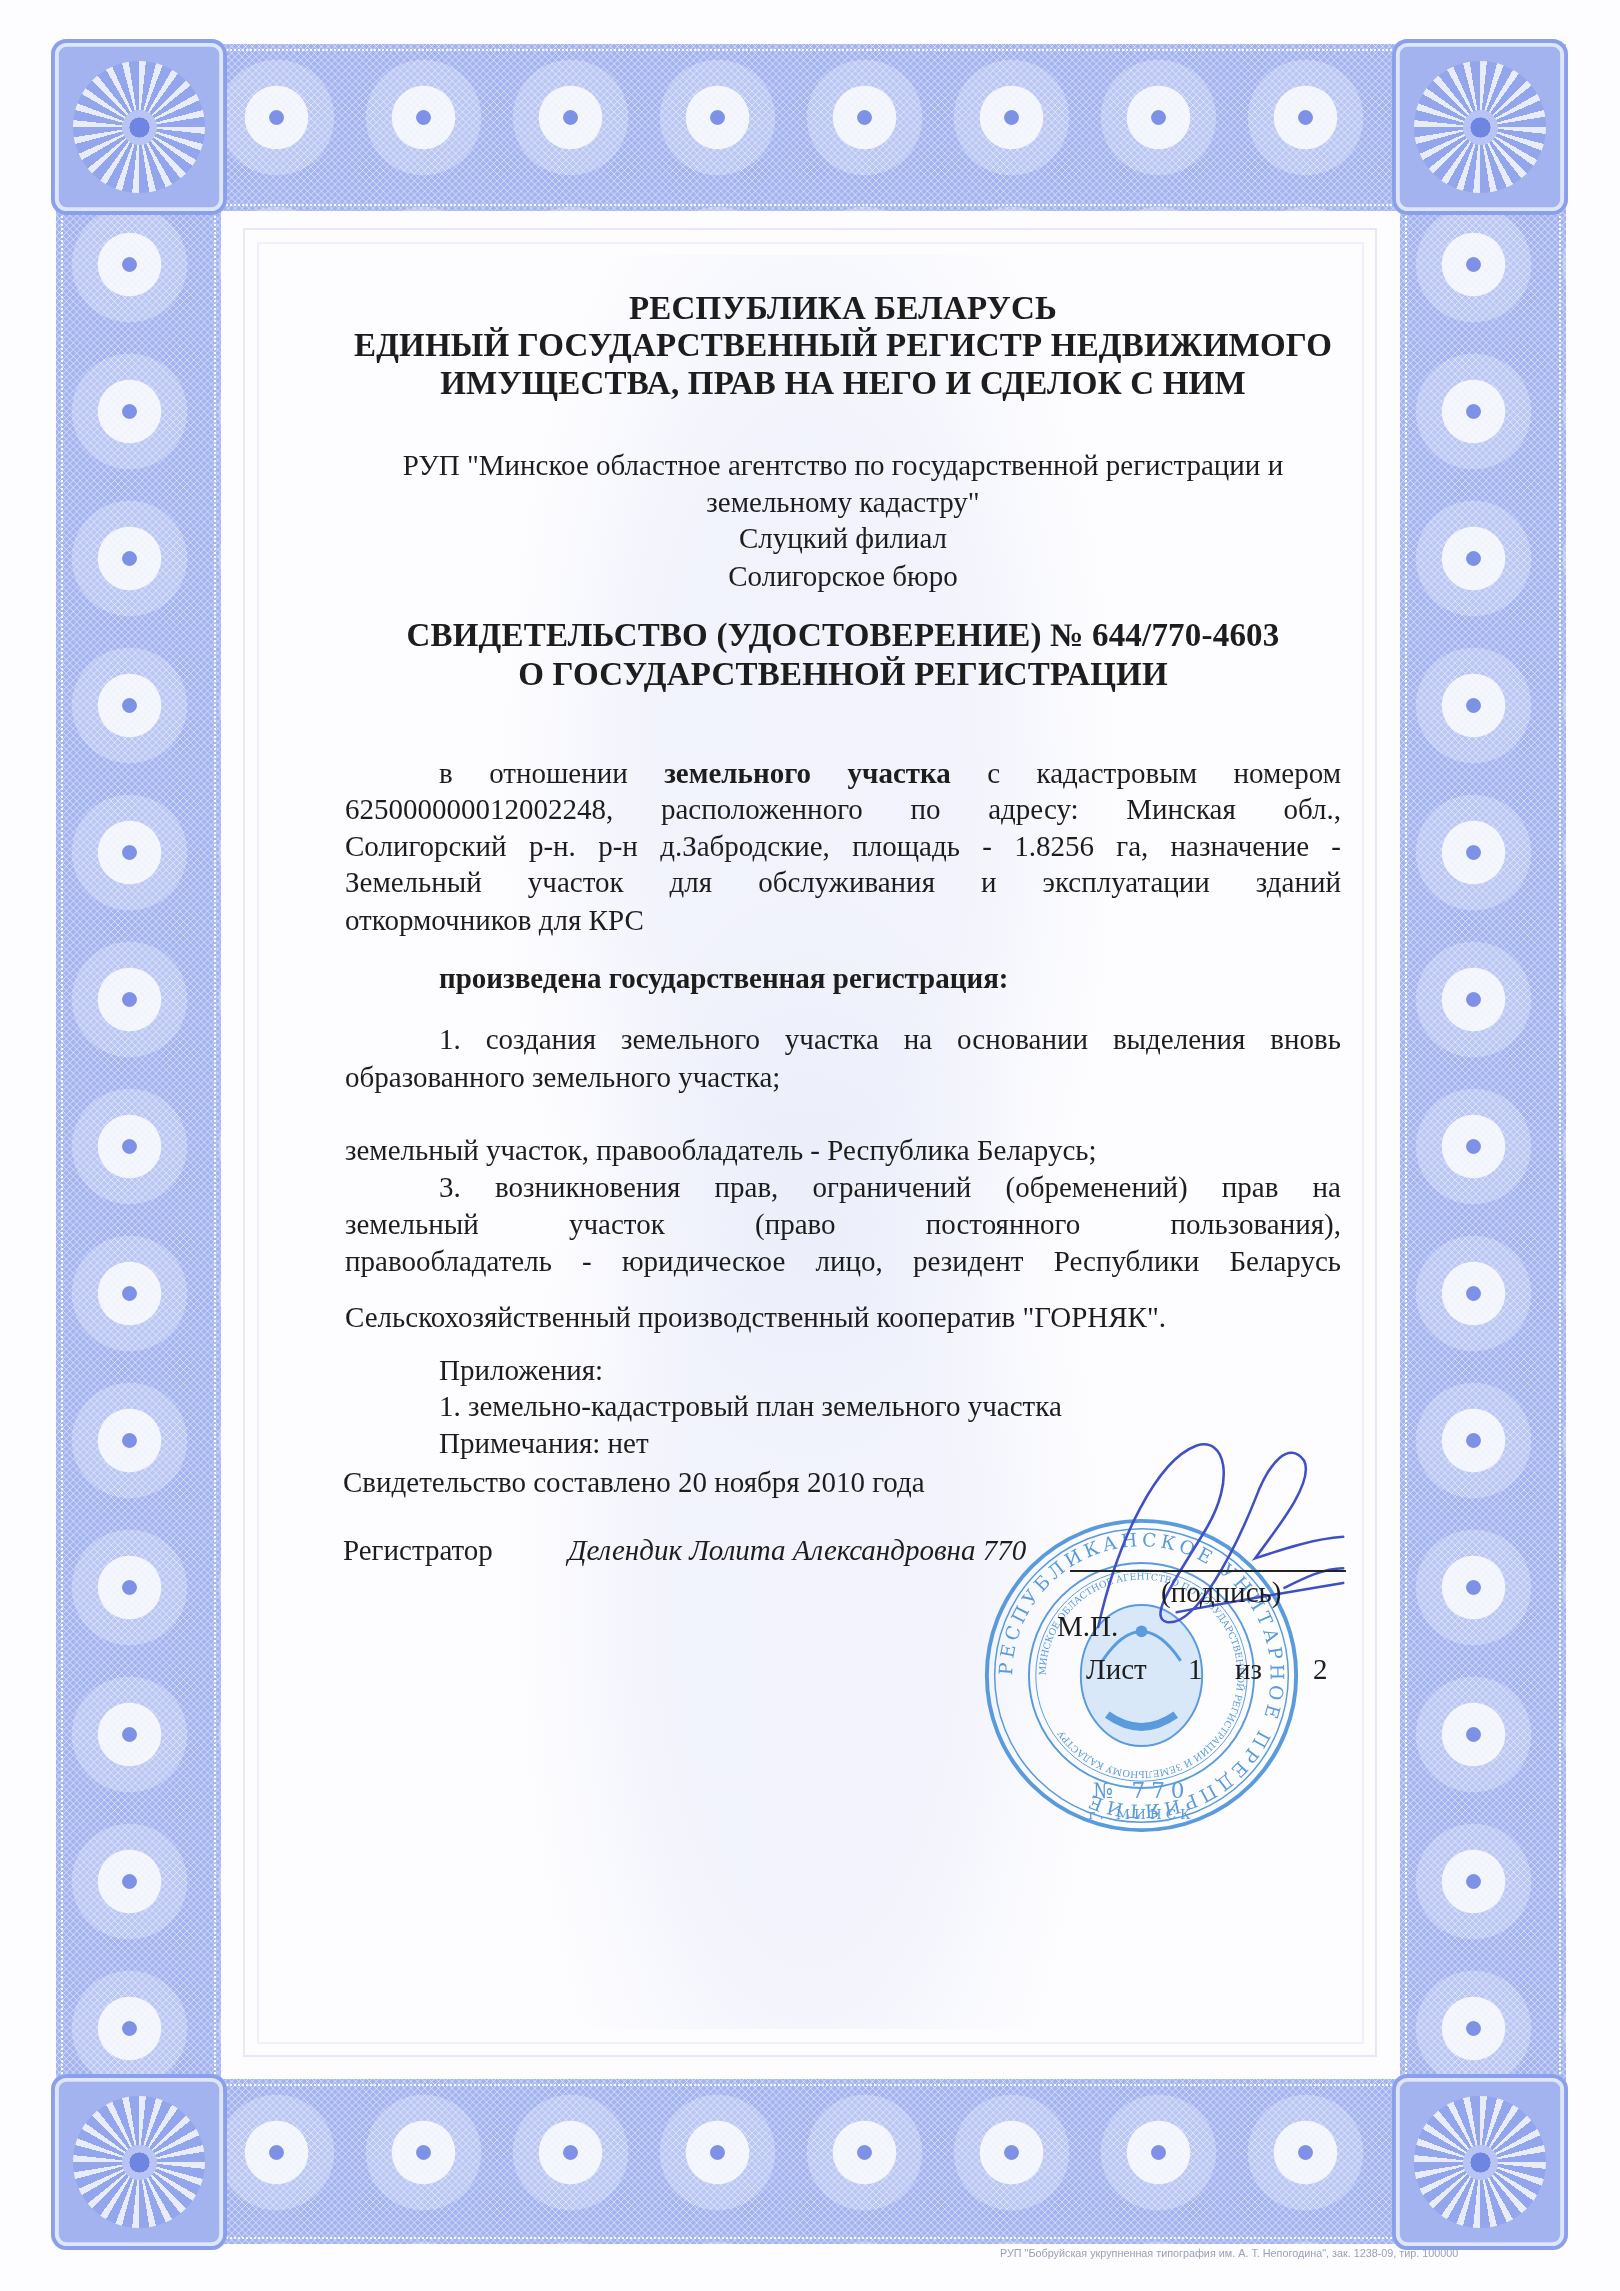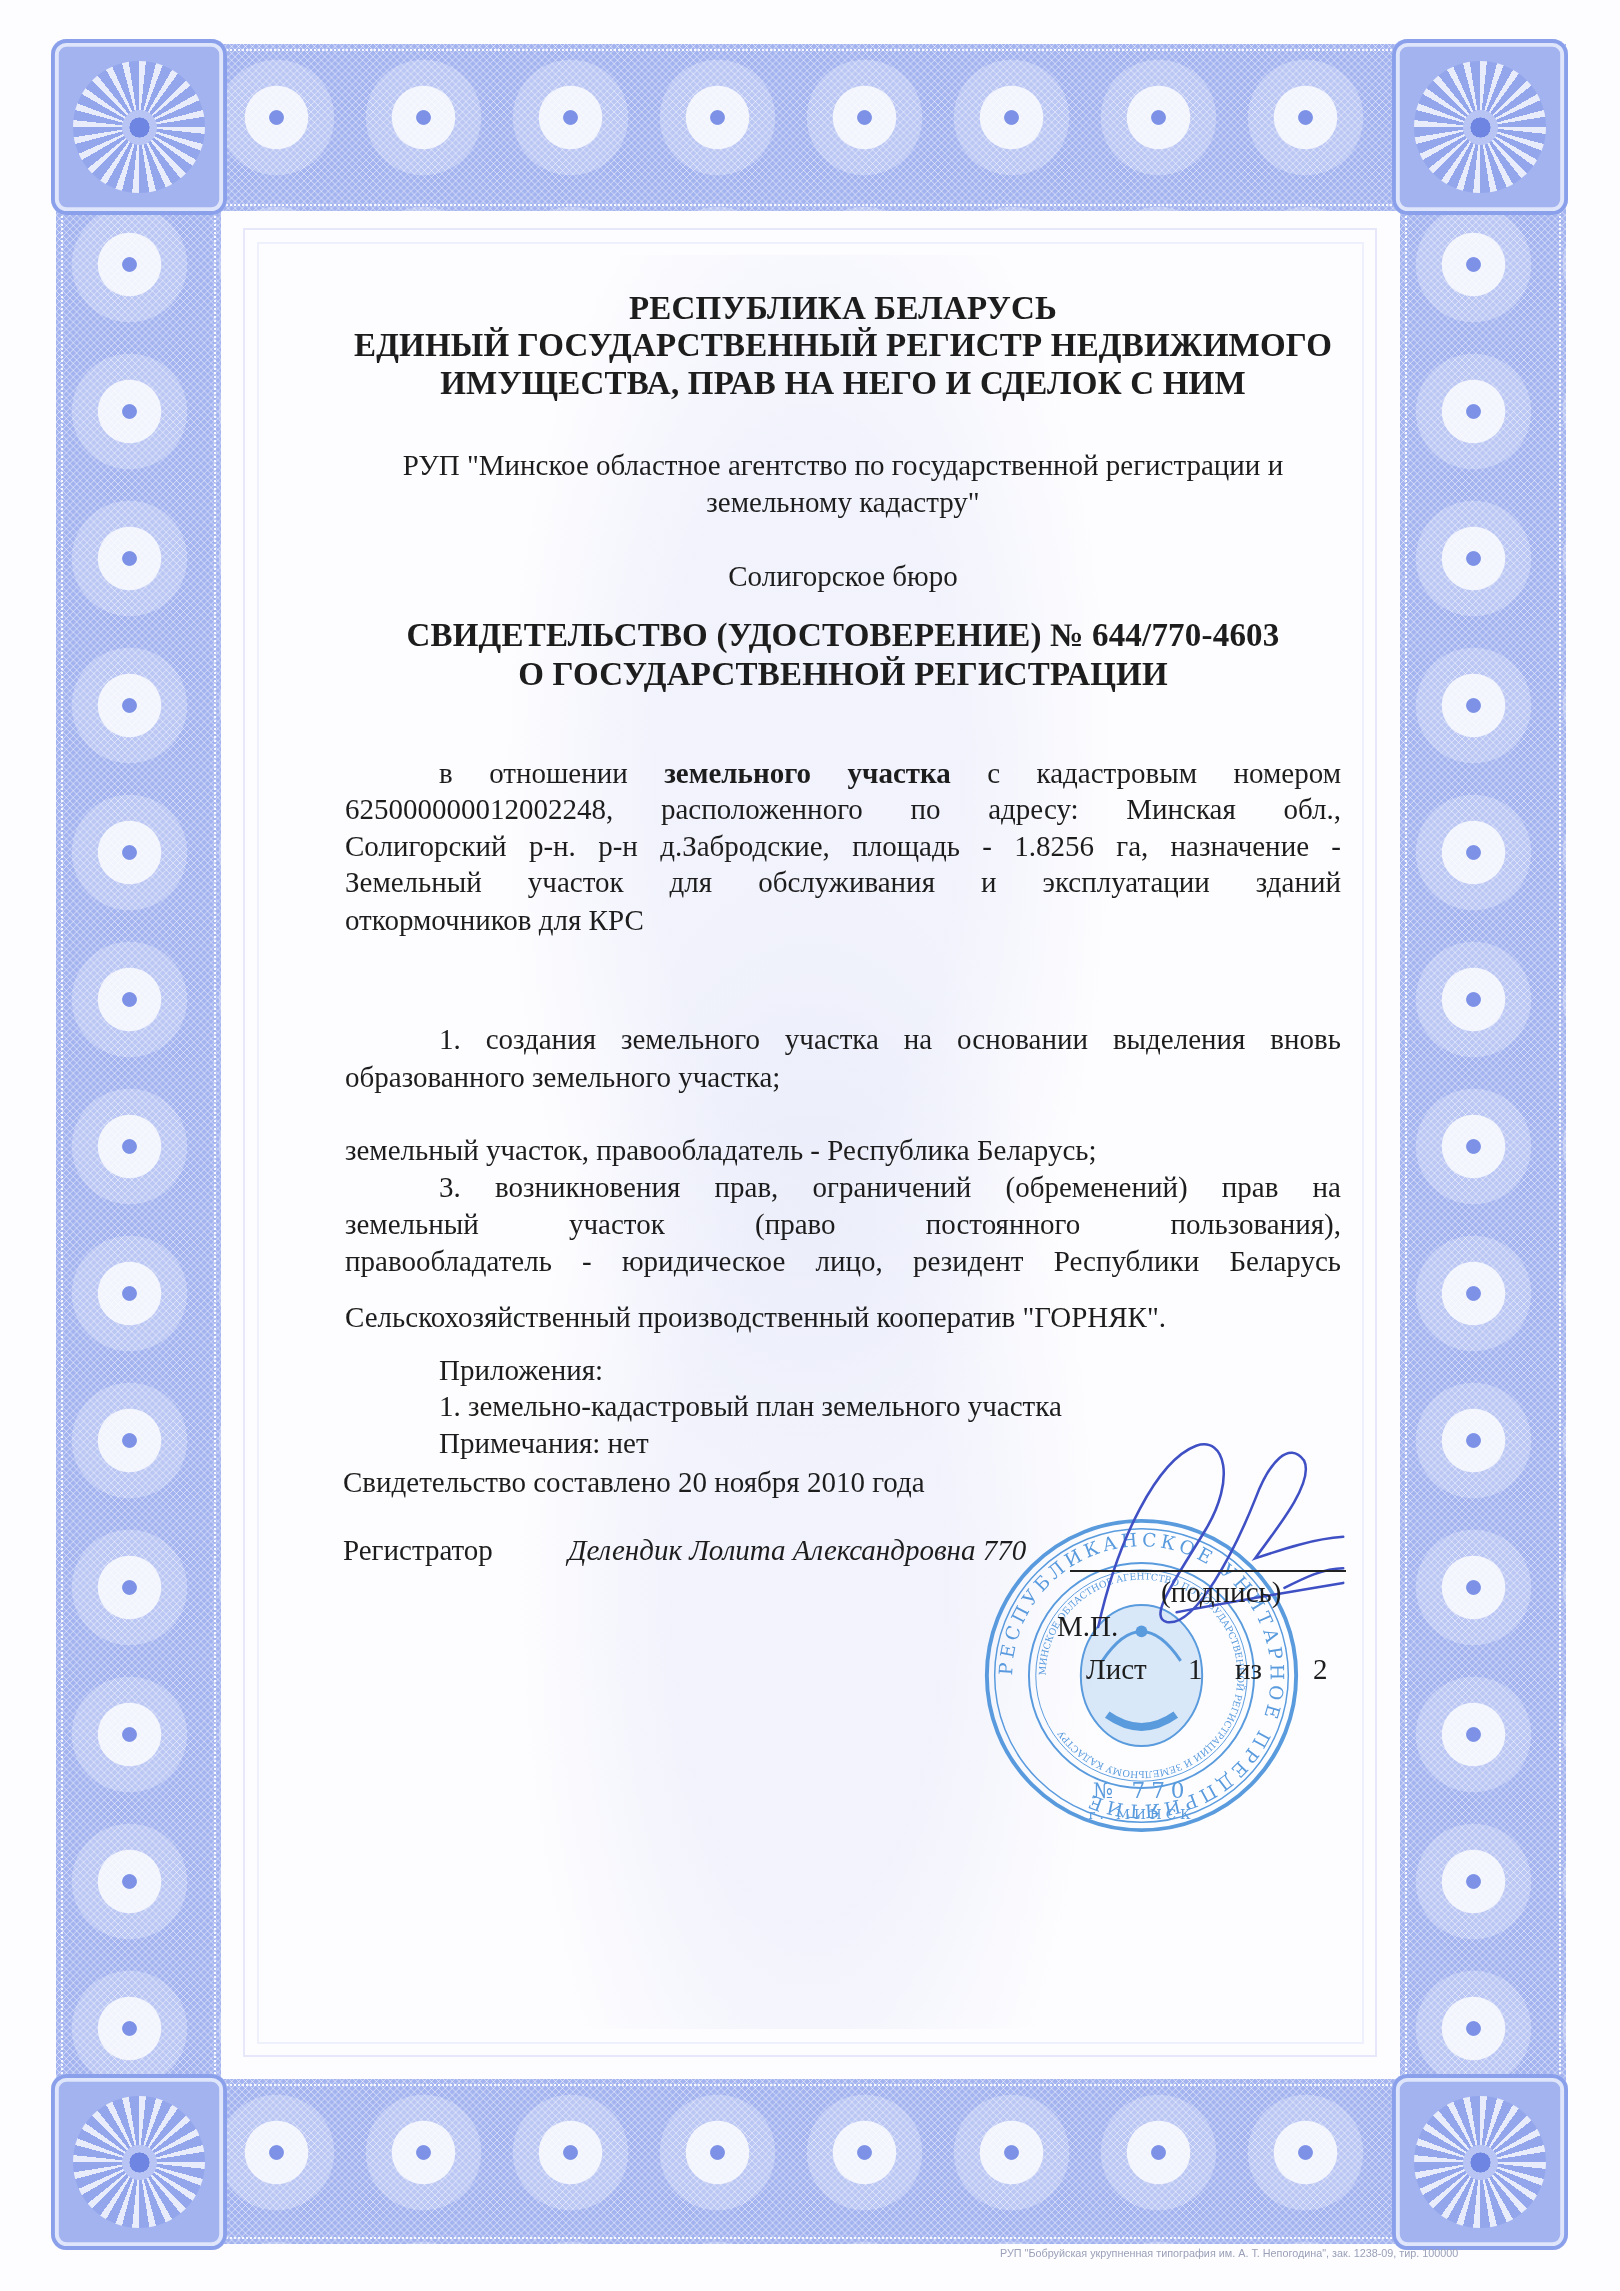--- a/index.html
+++ b/index.html
@@ -92,31 +92,33 @@
   <div class="corner bl"></div>
   <div class="corner br"></div>
   <div class="inner-frame"></div>
   <div class="inner-frame-2"></div>
 
   <div class="txt center h1" style="top:290px;">РЕСПУБЛИКА БЕЛАРУСЬ</div>
   <div class="txt center h1" style="top:327px;">ЕДИНЫЙ ГОСУДАРСТВЕННЫЙ РЕГИСТР НЕДВИЖИМОГО</div>
   <div class="txt center h1" style="top:365px;">ИМУЩЕСТВА, ПРАВ НА НЕГО И СДЕЛОК С НИМ</div>
   <div class="txt center norm" style="top:449px;">РУП "Минское областное агентство по государственной регистрации и</div>
   <div class="txt center norm" style="top:486px;">земельному кадастру"</div>
+  <div class="txt center norm" style="top:522px;">Слуцкий филиал</div>
   <div class="txt center norm" style="top:560px;">Солигорское бюро</div>
 
   <div class="txt center h1" style="top:617px;">СВИДЕТЕЛЬСТВО (УДОСТОВЕРЕНИЕ) № 644/770-4603</div>
   <div class="txt center h1" style="top:656px;">О ГОСУДАРСТВЕННОЙ РЕГИСТРАЦИИ</div>
 
   <div class="txt body ind just" style="top:757px; width:902px;"><span>в отношении</span> <b>земельного участка</b> <span>с кадастровым номером</span></div>
   <div class="txt body just" style="top:793px;">625000000012002248, расположенного по адресу: Минская обл.,</div>
   <div class="txt body just" style="top:830px;">Солигорский р-н. р-н д.Забродские, площадь - 1.8256 га, назначение -</div>
   <div class="txt body just" style="top:866px;">Земельный участок для обслуживания и эксплуатации зданий</div>
   <div class="txt body" style="top:904px;">откормочников для КРС</div>
 
+  <div class="txt norm ind" style="top:962px; font-weight:bold;">произведена государственная регистрация:</div>
 
   <div class="txt body ind just" style="top:1023px; width:902px;">1. создания земельного участка на основании выделения вновь</div>
   <div class="txt body" style="top:1061px;">образованного земельного участка;</div>
   <div class="txt body" style="top:1134px;">земельный участок, правообладатель - Республика Беларусь;</div>
   <div class="txt body ind just" style="top:1171px; width:902px;">3. возникновения прав, ограничений (обременений) прав на</div>
   <div class="txt body just" style="top:1208px;">земельный участок (право постоянного пользования),</div>
   <div class="txt body just" style="top:1245px;">правообладатель - юридическое лицо, резидент Республики Беларусь</div>
   <div class="txt body" style="top:1301px;">Сельскохозяйственный производственный кооператив "ГОРНЯК".</div>
 
   <div class="txt norm ind" style="top:1354px;">Приложения:</div>

